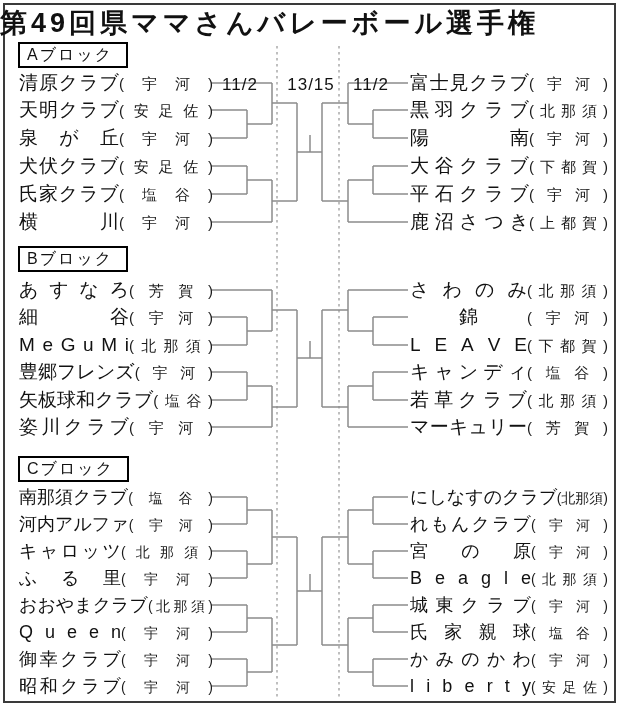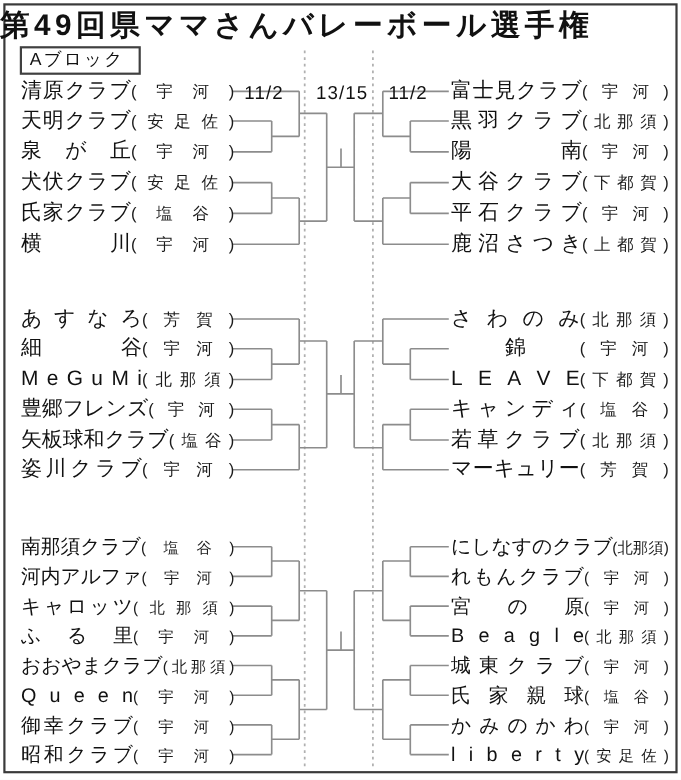--- a/index.html
+++ b/index.html
@@ -2,21 +2,21 @@
 <html><head>
 <meta charset="utf-8">
 <style>
   html,body{margin:0;padding:0;background:#e8e8e8;}
   #page{position:relative;width:619px;height:709px;background:#ffffff;overflow:hidden;
         font-family:"Liberation Sans",sans-serif;color:#111;}
   #frame{position:absolute;left:3px;top:3px;width:609px;height:696px;border:2px solid #3a3a3a;}
   #lines{position:absolute;left:0;top:0;width:619px;height:709px;}
   #title{position:absolute;left:0;top:5px;width:501px;
          font-size:27px;font-weight:bold;letter-spacing:4px;white-space:nowrap;}
-  .blklabel{position:absolute;left:18px;border:2px solid #404040;background:#fff;
+  .blklabel{position:absolute;left:18px;border:2px solid #000000;background:#fff;
             font-size:16px;letter-spacing:2px;padding:1px 13px 2px 7px;line-height:19px;}
   .date{position:absolute;top:51px;width:54px;text-align:center;font-size:17px;
         letter-spacing:1px;white-space:nowrap;margin-top:24px;}
   .row{position:absolute;display:flex;align-items:baseline;height:24px;line-height:24px;white-space:nowrap;}
   .r-l{left:19px;width:194px;}
   .r-r{left:410px;width:198px;}
   .nm{display:inline-flex;}
   .rg{display:flex;flex:1;color:#1b1b1b;}
   .spread{justify-content:space-between;}
   .spread span:only-child{margin:0 auto;}
@@ -66,20 +66,22 @@
         M373 497H408 M373 524H408 M373 551H408 M373 578H408 M373 605H408 M373 632H408 M373 659H408 M373 686H408
         M373 497V524 M348 510H373 M373 551V578 M348 564H373 M373 605V632 M348 618H373 M373 659V686 M348 672H373
         M348 510V564 M322 537H348 M348 618V672 M322 645H348
         M322 537V645"></path>
     </svg>
   </div>
 
   <div id="title">第49回県ママさんバレーボール選手権</div>
 
   <div class="blklabel" style="top:42px">Aブロック</div>
+  <div class="blklabel" style="top:246px">Bブロック</div>
+  <div class="blklabel" style="top:456px">Cブロック</div>
 
   <div class="date" style="left:213px">11/2</div>
   <div class="date" style="left:284px">13/15</div>
   <div class="date" style="left:344px">11/2</div>
 
   <div class="row r-l bA" style="top:71px">
       <span class="nm spread">
         <span>清</span>
         <span>原</span>
         <span>ク</span>

